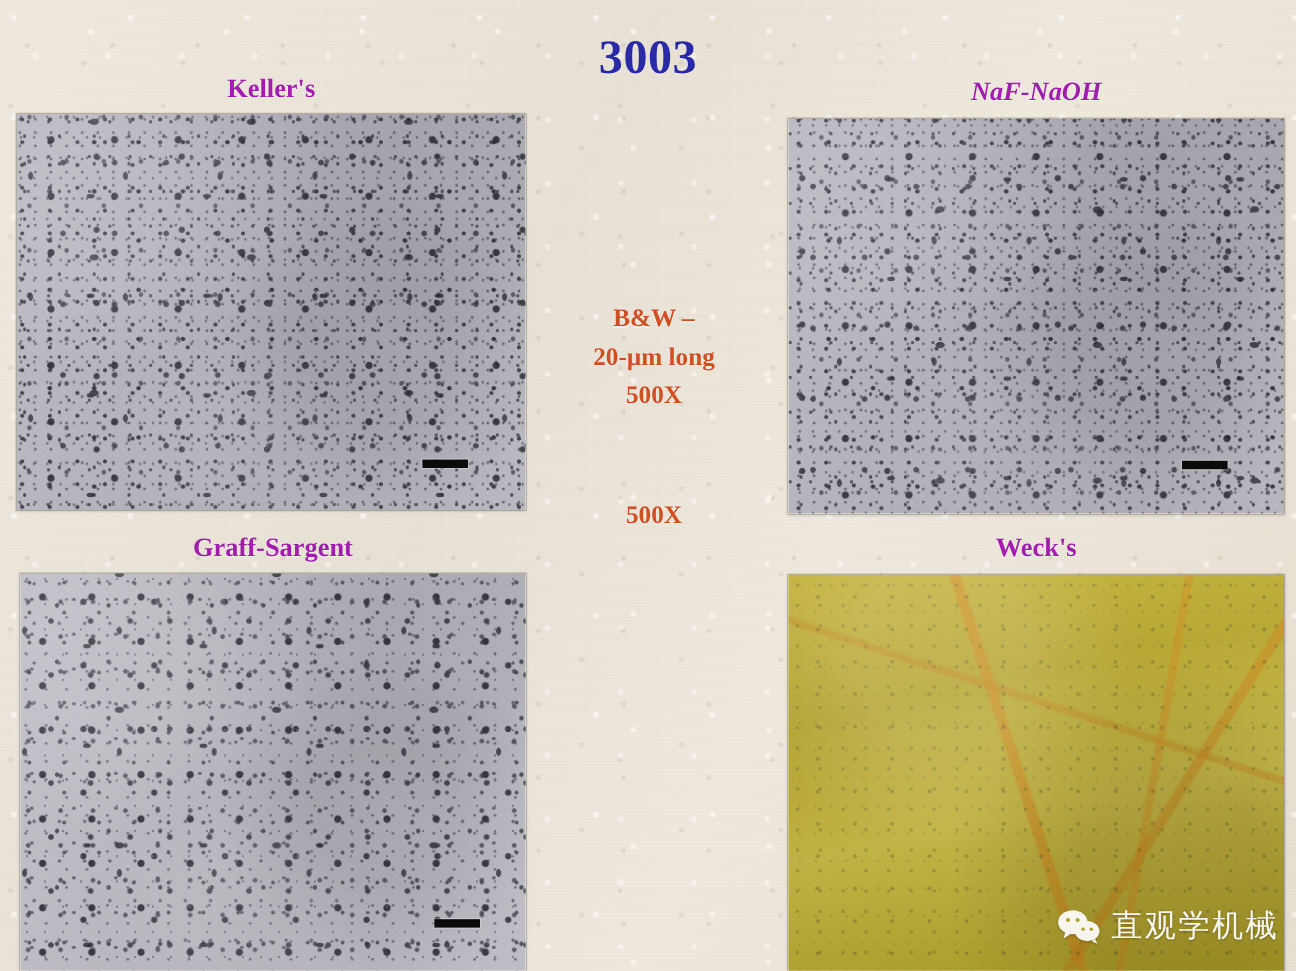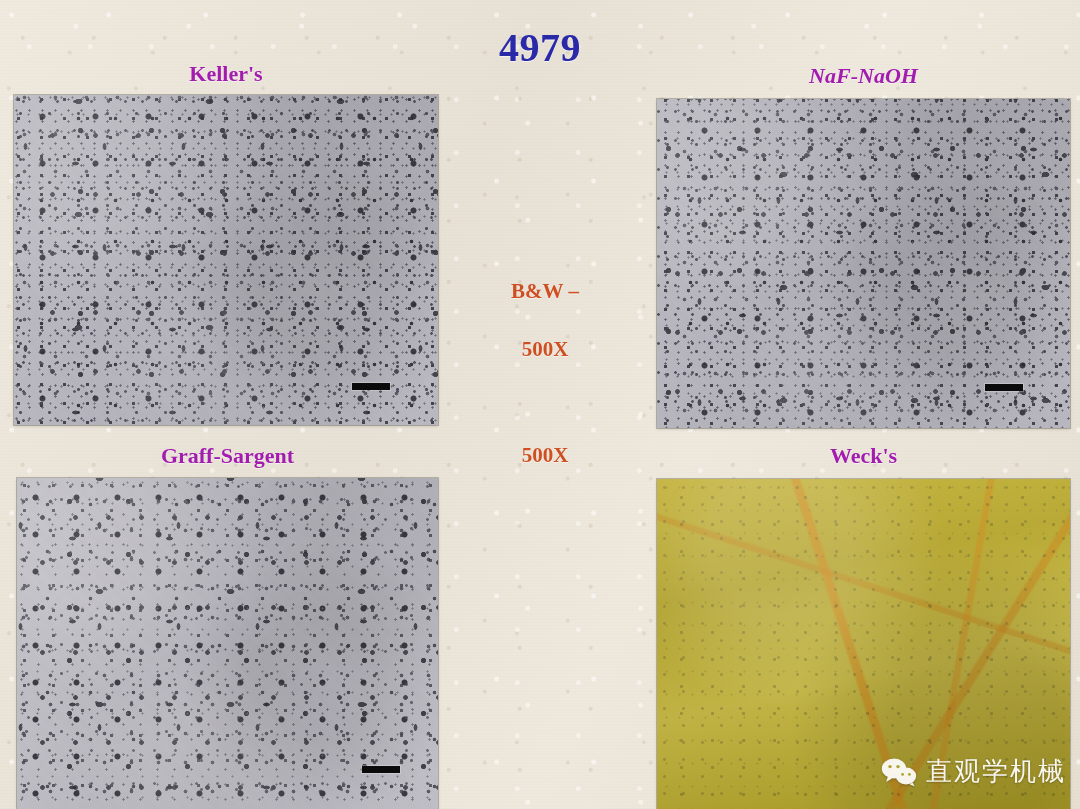--- a/index.html
+++ b/index.html
@@ -73,21 +73,21 @@
     width: 200px;
     text-align: center;
     font-size: 21px;
     font-weight: bold;
     line-height: 1.52;
     color: #cf4f22;
     text-shadow: 0 1px 0 rgba(255,255,255,0.5);
   }
   #note-bw    { top: 250px; }
   #note-color { top: 414px; }
-  .center-note .ln { display: block; margin-top: 26px; }
+  .center-note .ln { display: block; }
 
   
   .panel {
     position: absolute;
     overflow: hidden;
     box-shadow: 0 0 0 1px rgba(90,85,75,0.35), 0 1px 3px rgba(0,0,0,0.18);
   }
   #panel-kellers      { left: 14px;  top: 95px;  width: 424px; height: 330px; }
   #panel-nafnaoh      { left: 657px; top: 99px;  width: 413px; height: 329px; }
   #panel-graffsargent { left: 17px;  top: 478px; width: 421px; height: 331px; }
@@ -240,21 +240,21 @@
     white-space: nowrap;
   }
   #watermark svg { display: block; filter: drop-shadow(0 1px 1px rgba(60,50,10,0.4)); }
 </style>
 </head>
 <body>
 
 <div id="slide"></div>
 <div id="grain"></div>
 
-<div class="slide-title">4979</div>
+<div class="slide-title">3003</div>
 
 <div class="etchant-label" id="label-kellers">Keller's</div>
 <div class="panel" id="panel-kellers">
   <div class="bw-field"></div>
   <div class="particles fine"></div>
   <div class="particles coarse"></div>
   <div class="particles clumps"></div>
   <div class="mottle"></div>
   <div class="grain-noise"></div>
   <div class="scale-bar" style="left:338px; top:288px; width:38px;"></div>
@@ -266,20 +266,21 @@
   <div class="particles fine" style="background-position:7px 2px, 3px 8px, 12px 5px, 25px 9px, 6px 21px, 14px 7px;"></div>
   <div class="particles coarse" style="background-position:31px 18px, 9px 37px, 22px 7px, 57px 29px;"></div>
   <div class="particles clumps" style="background-position:47px 19px, 13px 61px, 71px 29px;"></div>
   <div class="mottle"></div>
   <div class="grain-noise"></div>
   <div class="scale-bar" style="left:328px; top:285px; width:38px;"></div>
 </div>
 
 <div class="center-note" id="note-bw">
   <span class="ln">B&amp;W –</span>
+  <span class="ln">20-µm long</span>
   <span class="ln">500X</span>
 </div>
 <div class="center-note" id="note-color">
   <span class="ln">500X</span>
 </div>
 
 <div class="etchant-label" id="label-graffsargent">Graff-Sargent</div>
 <div class="panel" id="panel-graffsargent">
   <div class="bw-field"></div>
   <div class="particles coarse" style="background-size:41px 37px,33px 45px,27px 29px,59px 53px; background-position:8px 11px,19px 27px,3px 19px,33px 7px; opacity:0.9;"></div>

